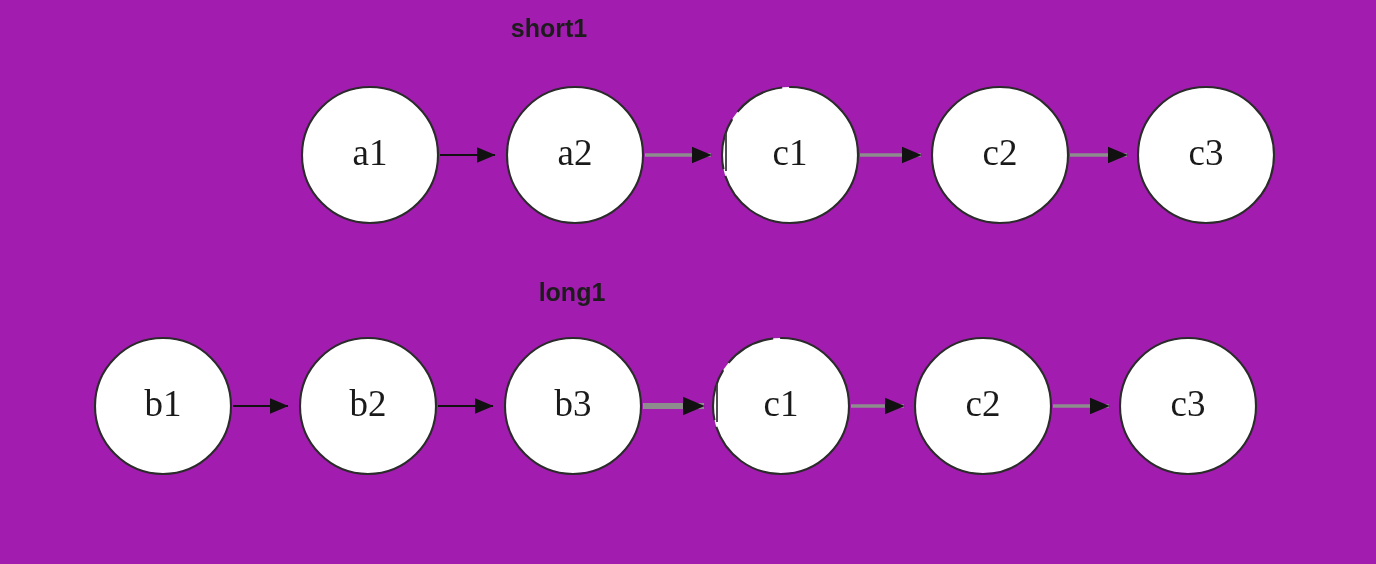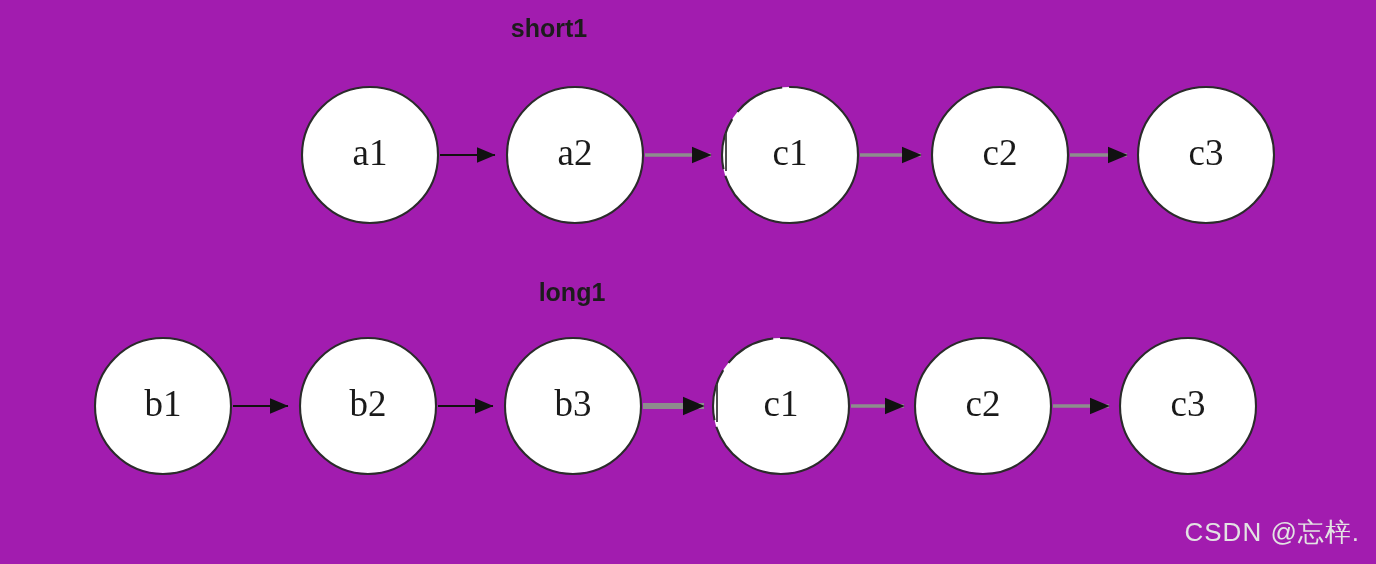--- a/index.html
+++ b/index.html
@@ -153,15 +153,14 @@
           <circle class="node-circle" cx="983" cy="406" r="68"></circle>
           <text class="node-label" x="983" y="408">c2</text>
         </g>
         <g>
           <circle class="node-circle" cx="1188" cy="406" r="68"></circle>
           <text class="node-label" x="1188" y="408">c3</text>
         </g>
       </g>
   </svg>
 
-  <div class="watermark">CSDN @忘梓.</div>
 
 </div>
 
 </body></html>

